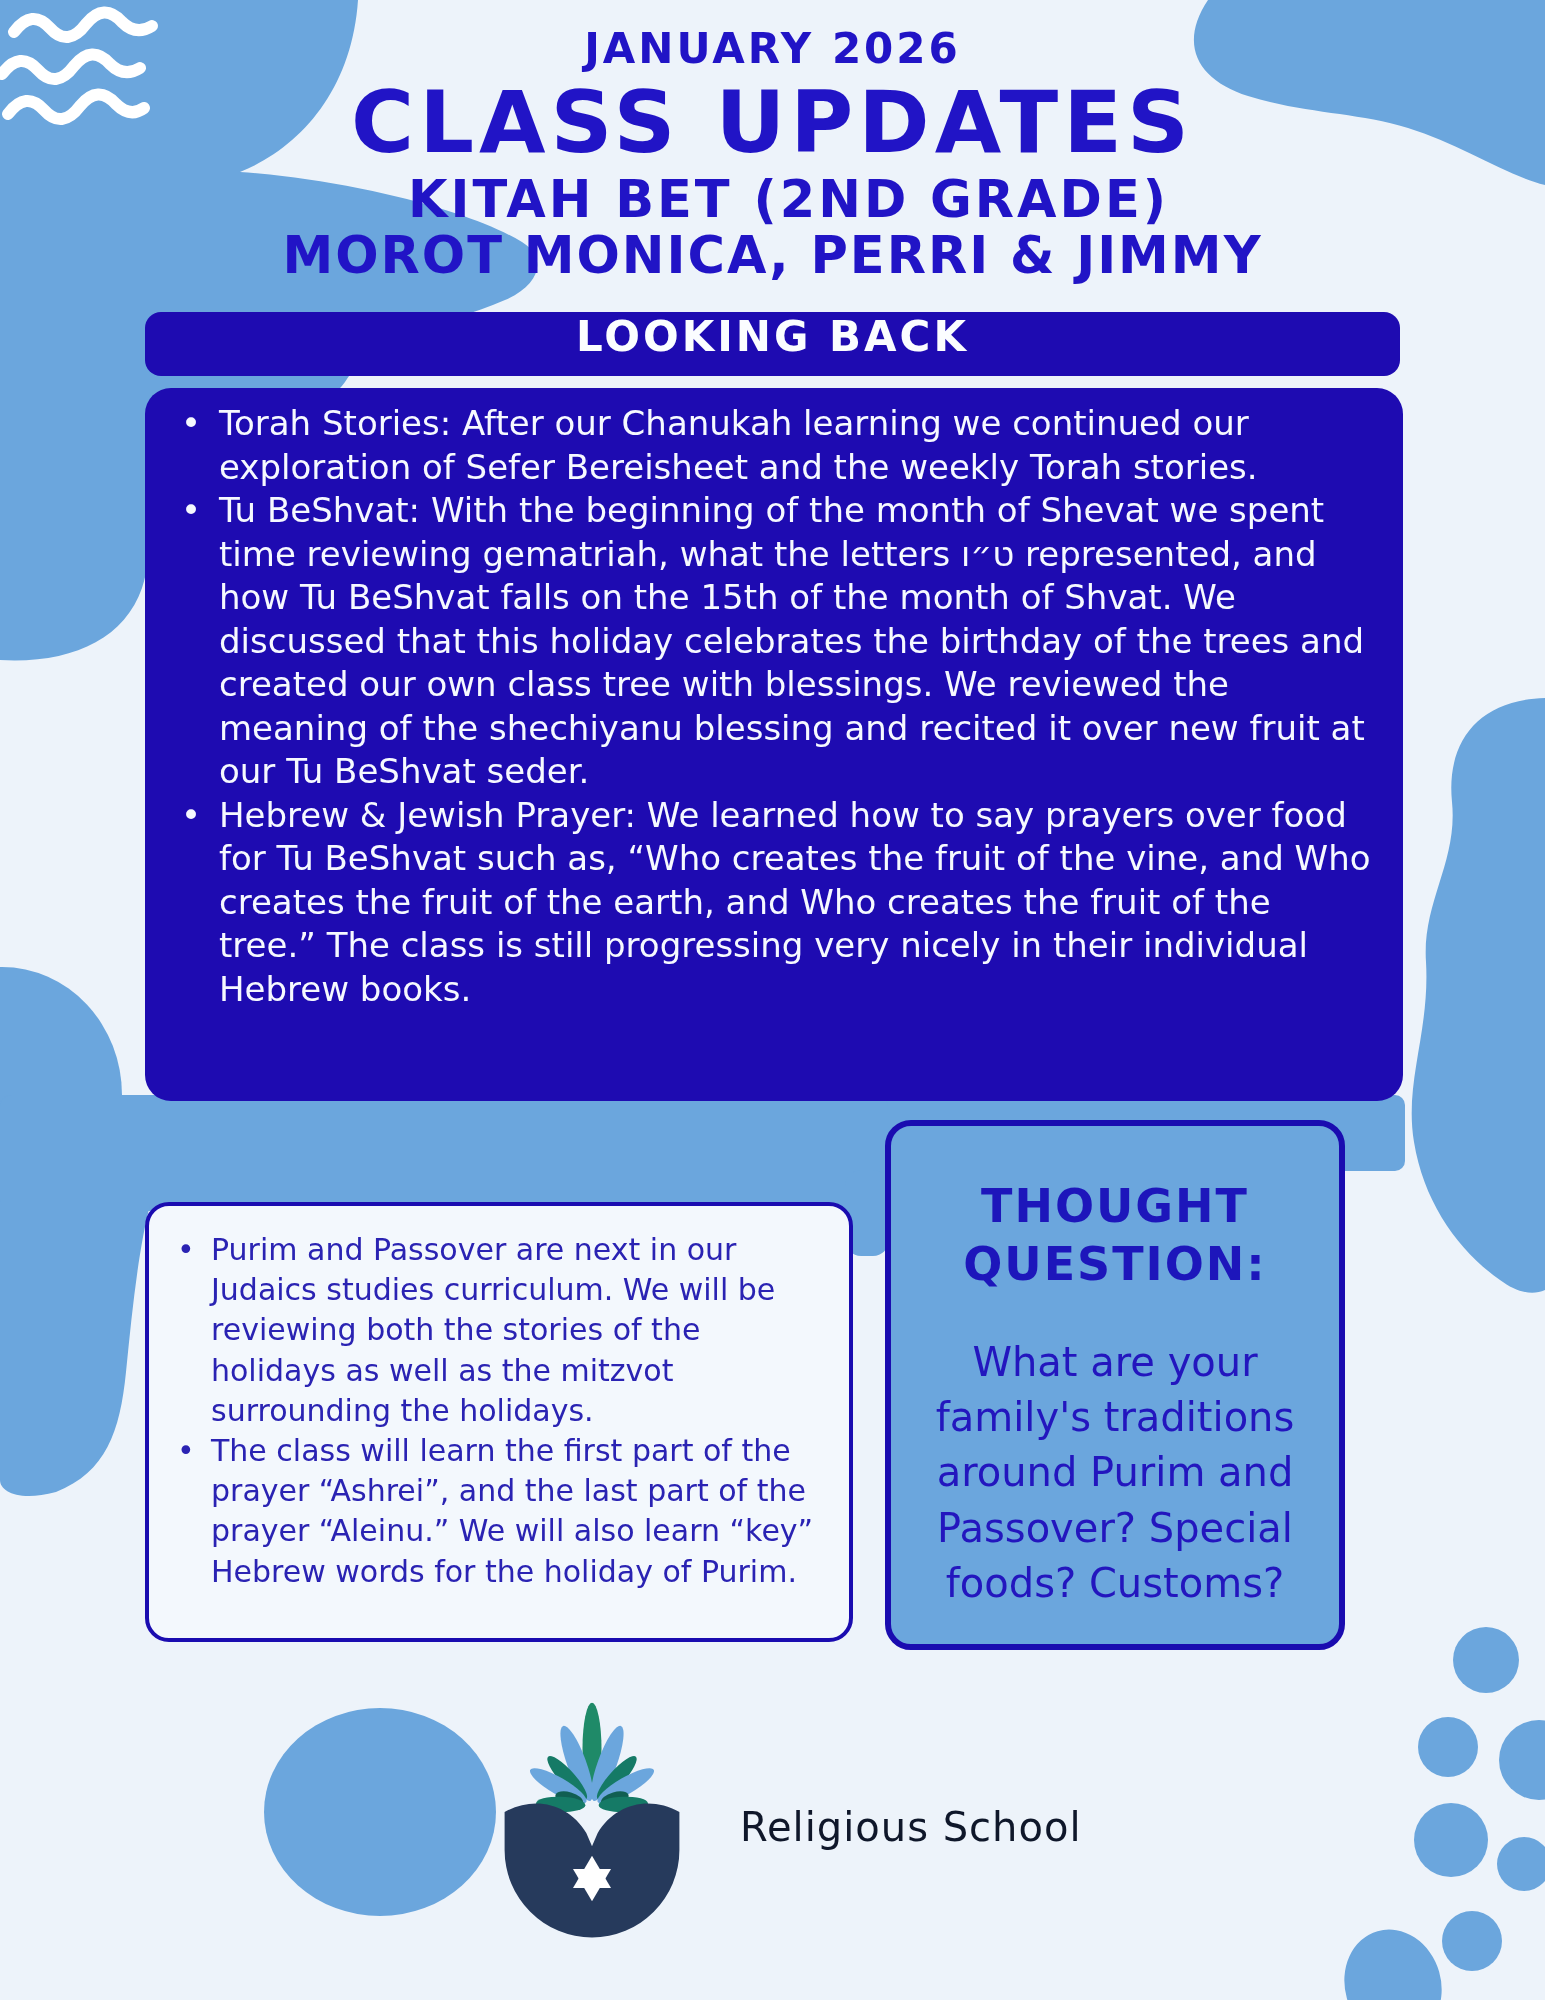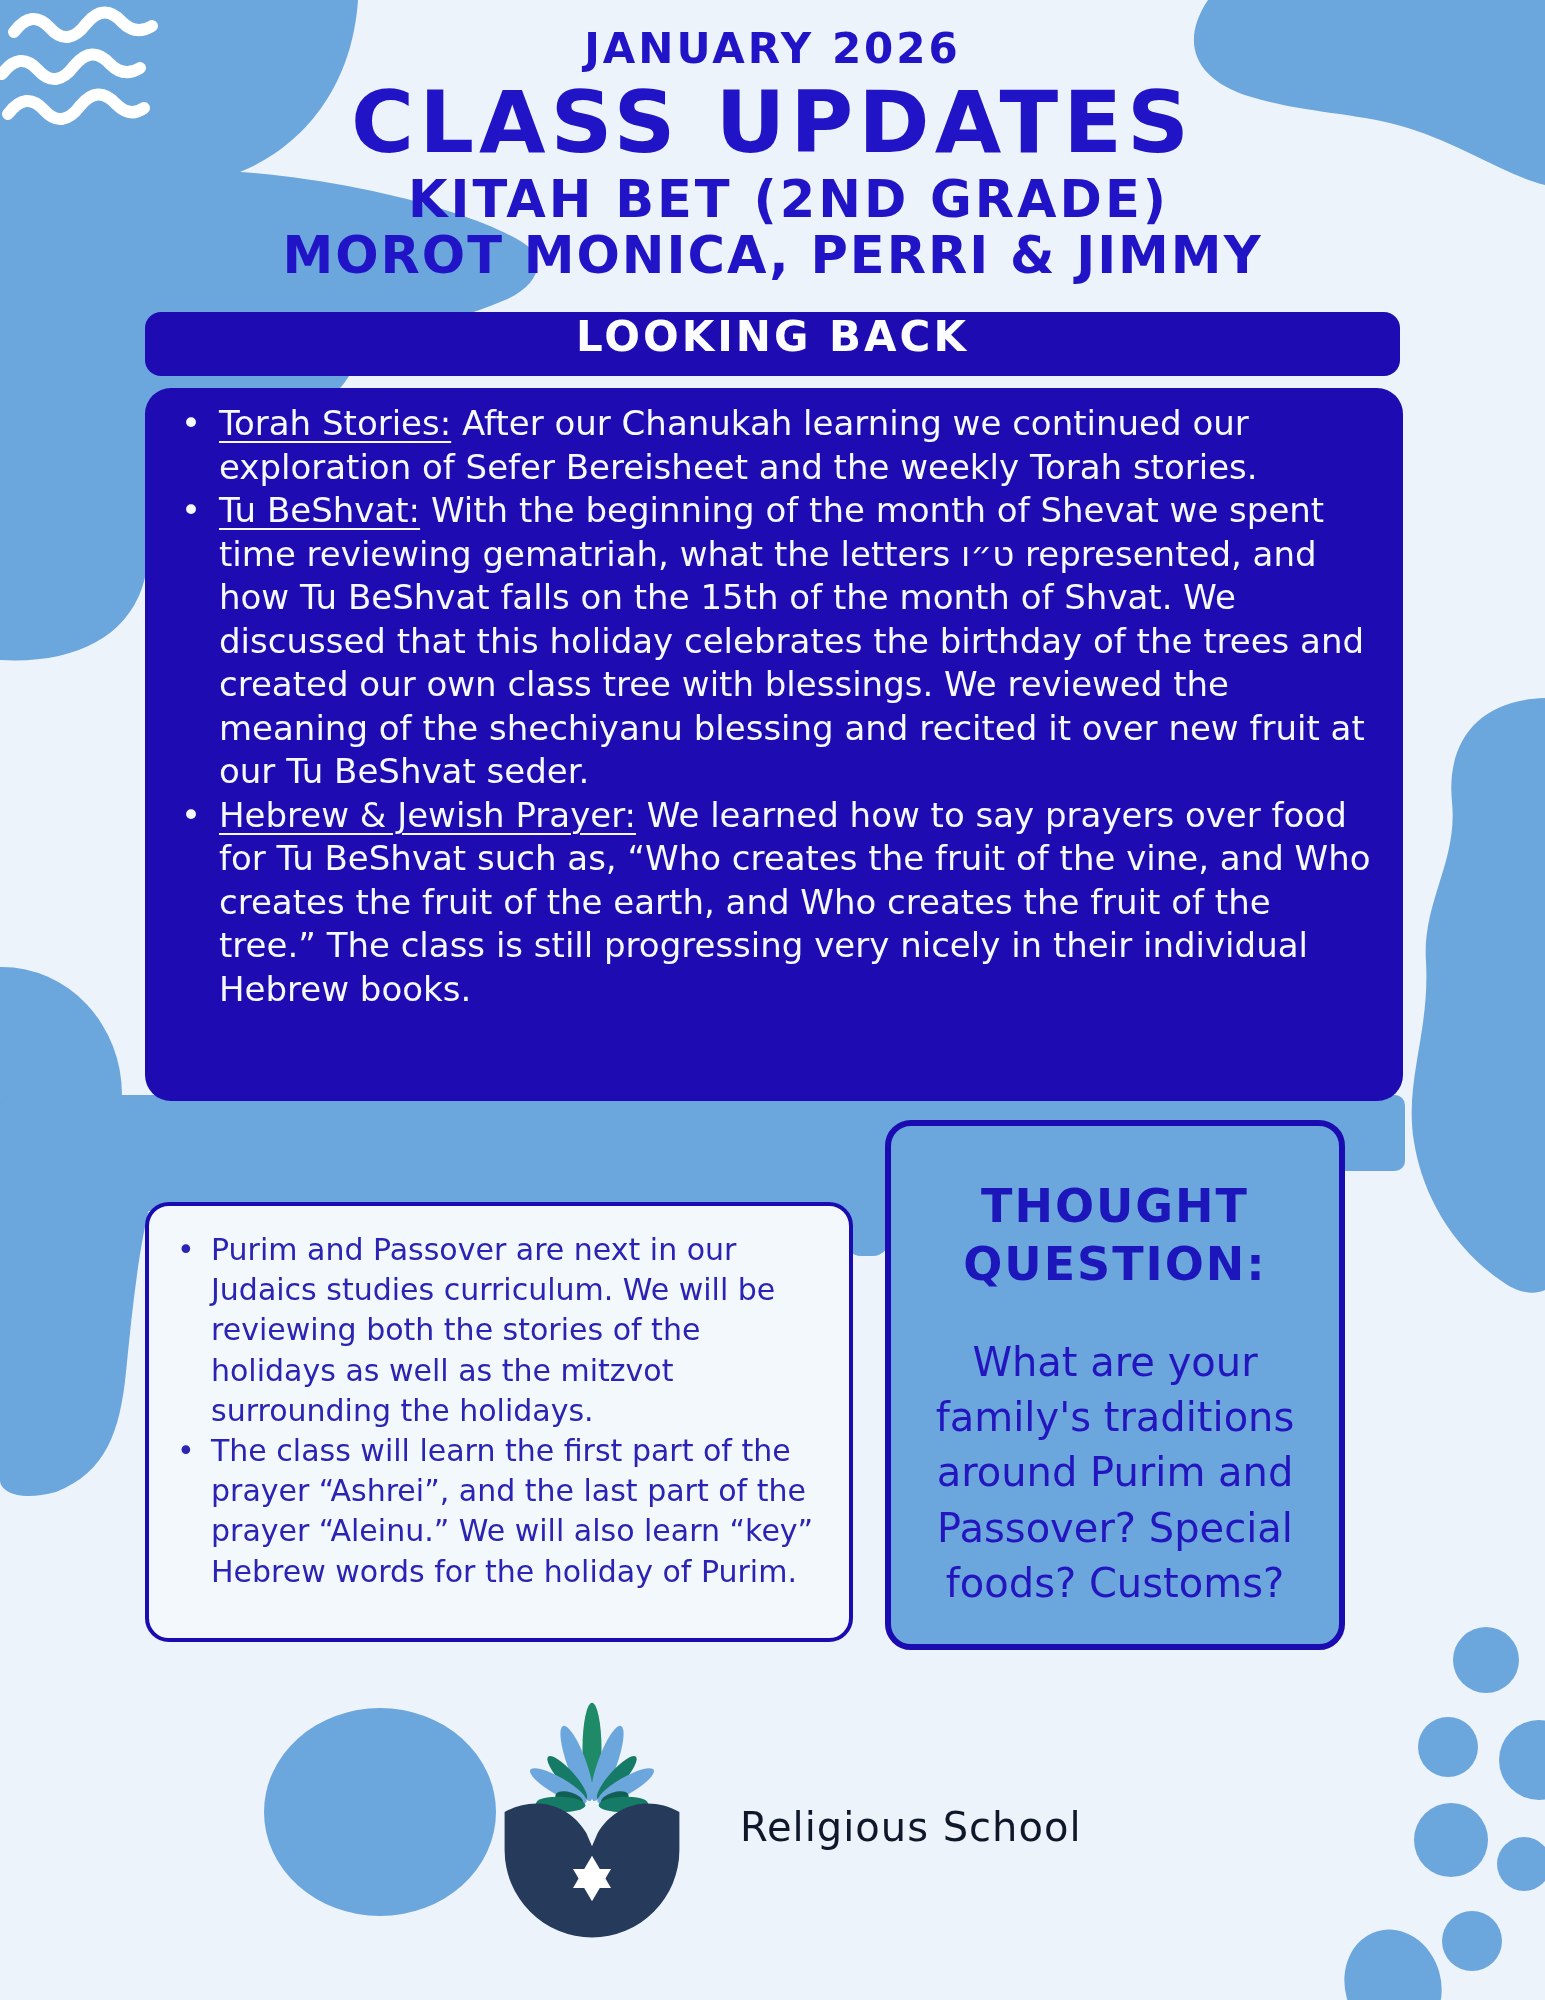--- a/index.html
+++ b/index.html
@@ -17,21 +17,21 @@
 
   
   .lb-banner{position:absolute;left:145px;top:312px;width:1255px;height:64px;background:#1e0bb1;
              border-radius:16px;display:flex;align-items:flex-start;justify-content:center;
              color:#fbfdff;font-size:42px;font-weight:bold;letter-spacing:3px;}
   .lb-box{position:absolute;left:145px;top:388px;width:1258px;height:713px;background:#1e0bb1;
           border-radius:26px;box-sizing:border-box;padding:14px 26px 0 24px;}
   .lb-box ul, .la-box ul{list-style:none;margin:0;padding:0;}
   .lb-box li{position:relative;padding-left:50px;color:#f6f9ff;font-size:34px;line-height:1.28;}
   .lb-box li::before{content:"•";position:absolute;left:12px;top:0;}
-  .lead{text-decoration:underline;text-underline-offset:6px;text-decoration-thickness:2px;}
+  .lead{text-underline-offset:6px;text-decoration-thickness:2px;}
 
   
   .la-banner{position:absolute;left:145px;top:1118px;width:711px;height:64px;background:#f3f8fd;
              border:4px solid #1a0cb0;border-radius:20px;box-sizing:border-box;
              display:flex;align-items:center;justify-content:center;
              color:#1d16bb;font-size:42px;font-weight:bold;letter-spacing:3px;}
   .la-box{position:absolute;left:145px;top:1202px;width:708px;height:440px;background:#f3f8fd;
           border:4px solid #1a0cb0;border-radius:24px;box-sizing:border-box;padding:24px 24px 0 18px;}
   .la-box li{position:relative;padding-left:44px;color:#2a23b3;font-size:30px;line-height:1.34;}
   .la-box li::before{content:"•";position:absolute;left:10px;top:0;}

